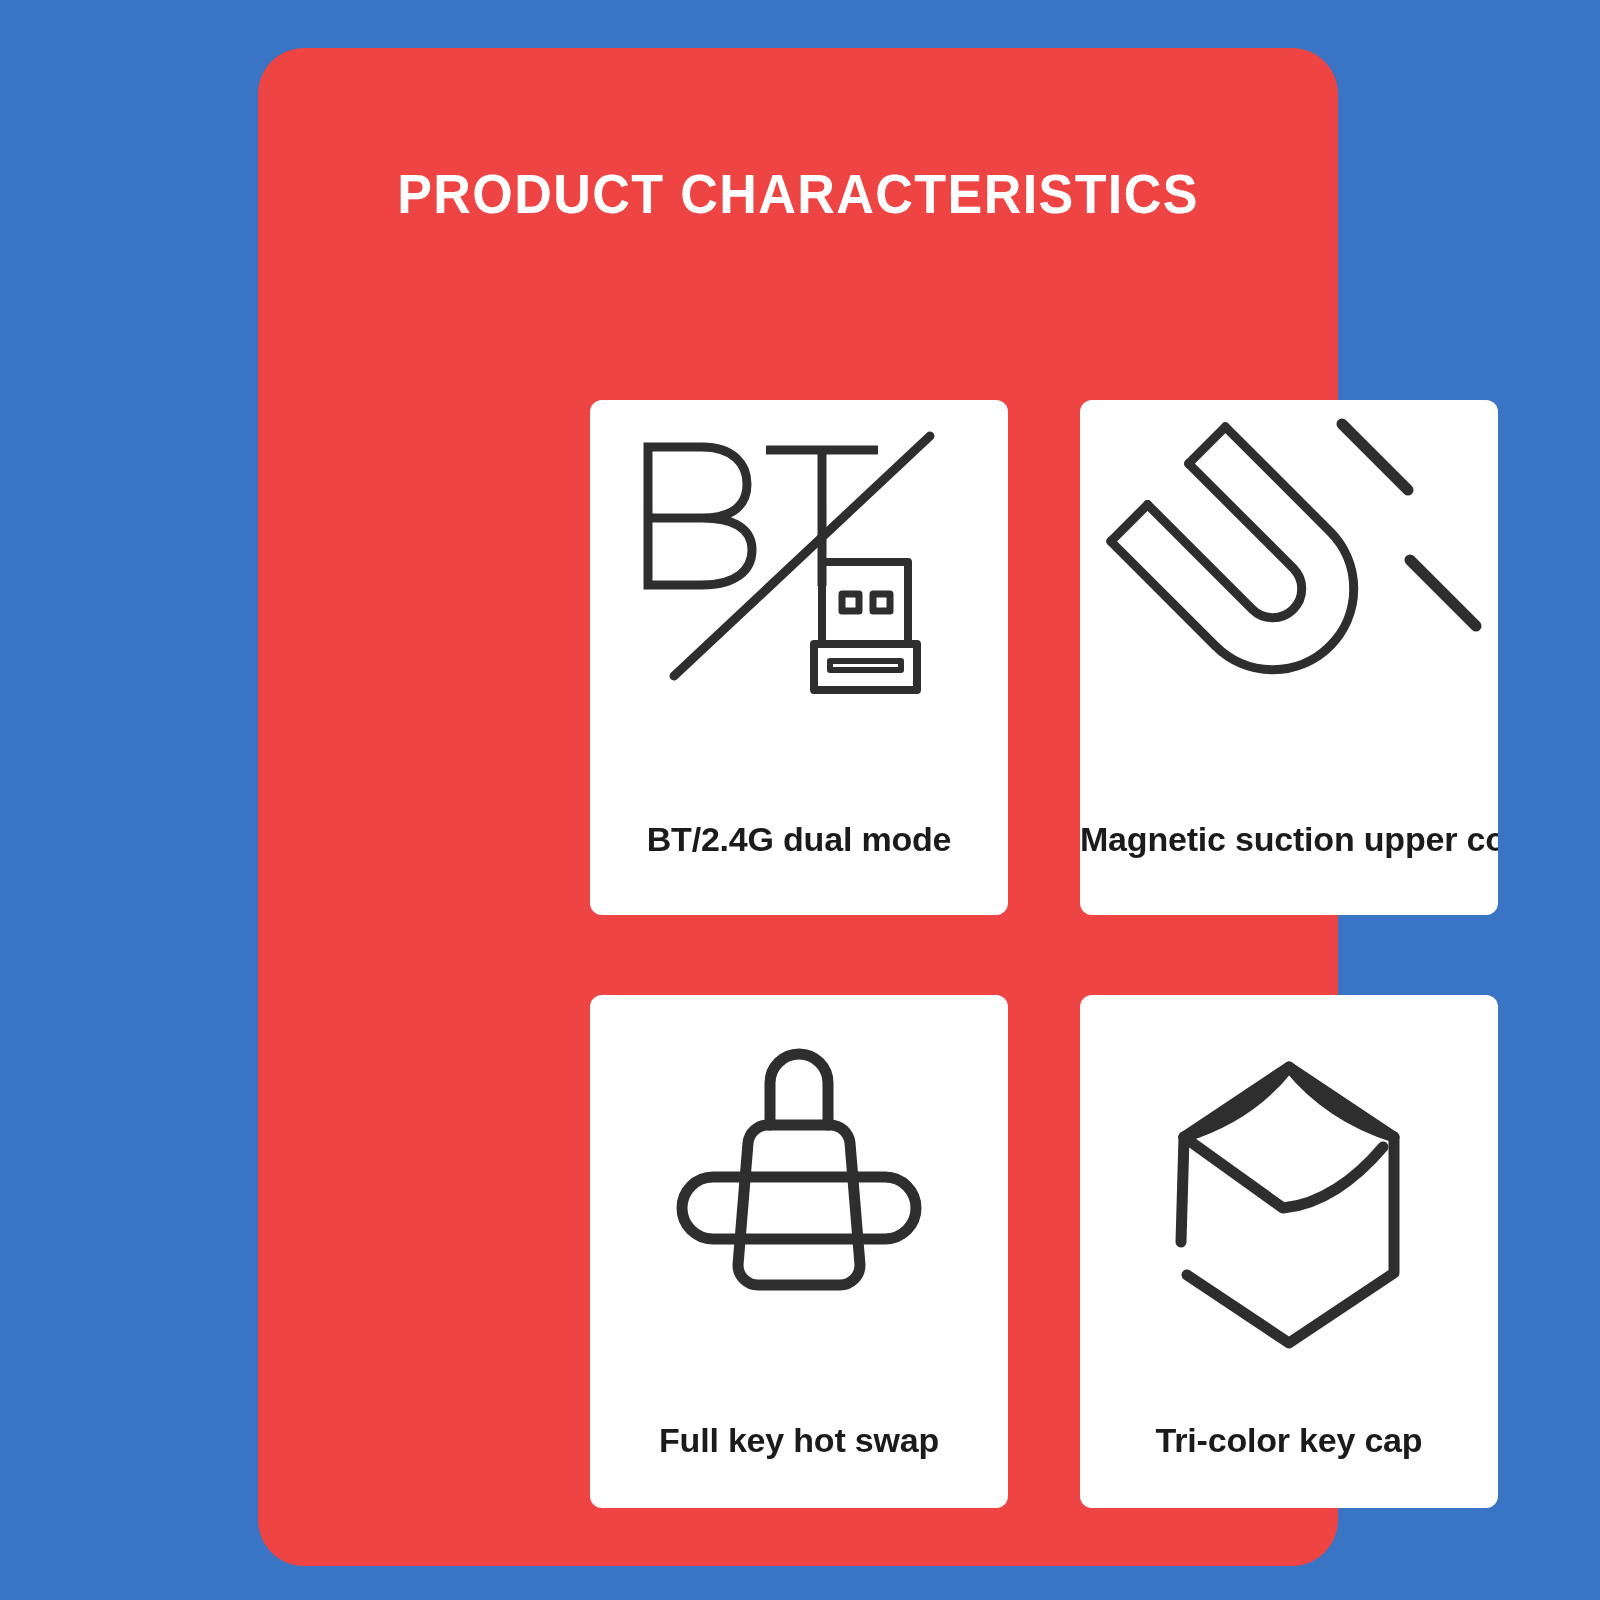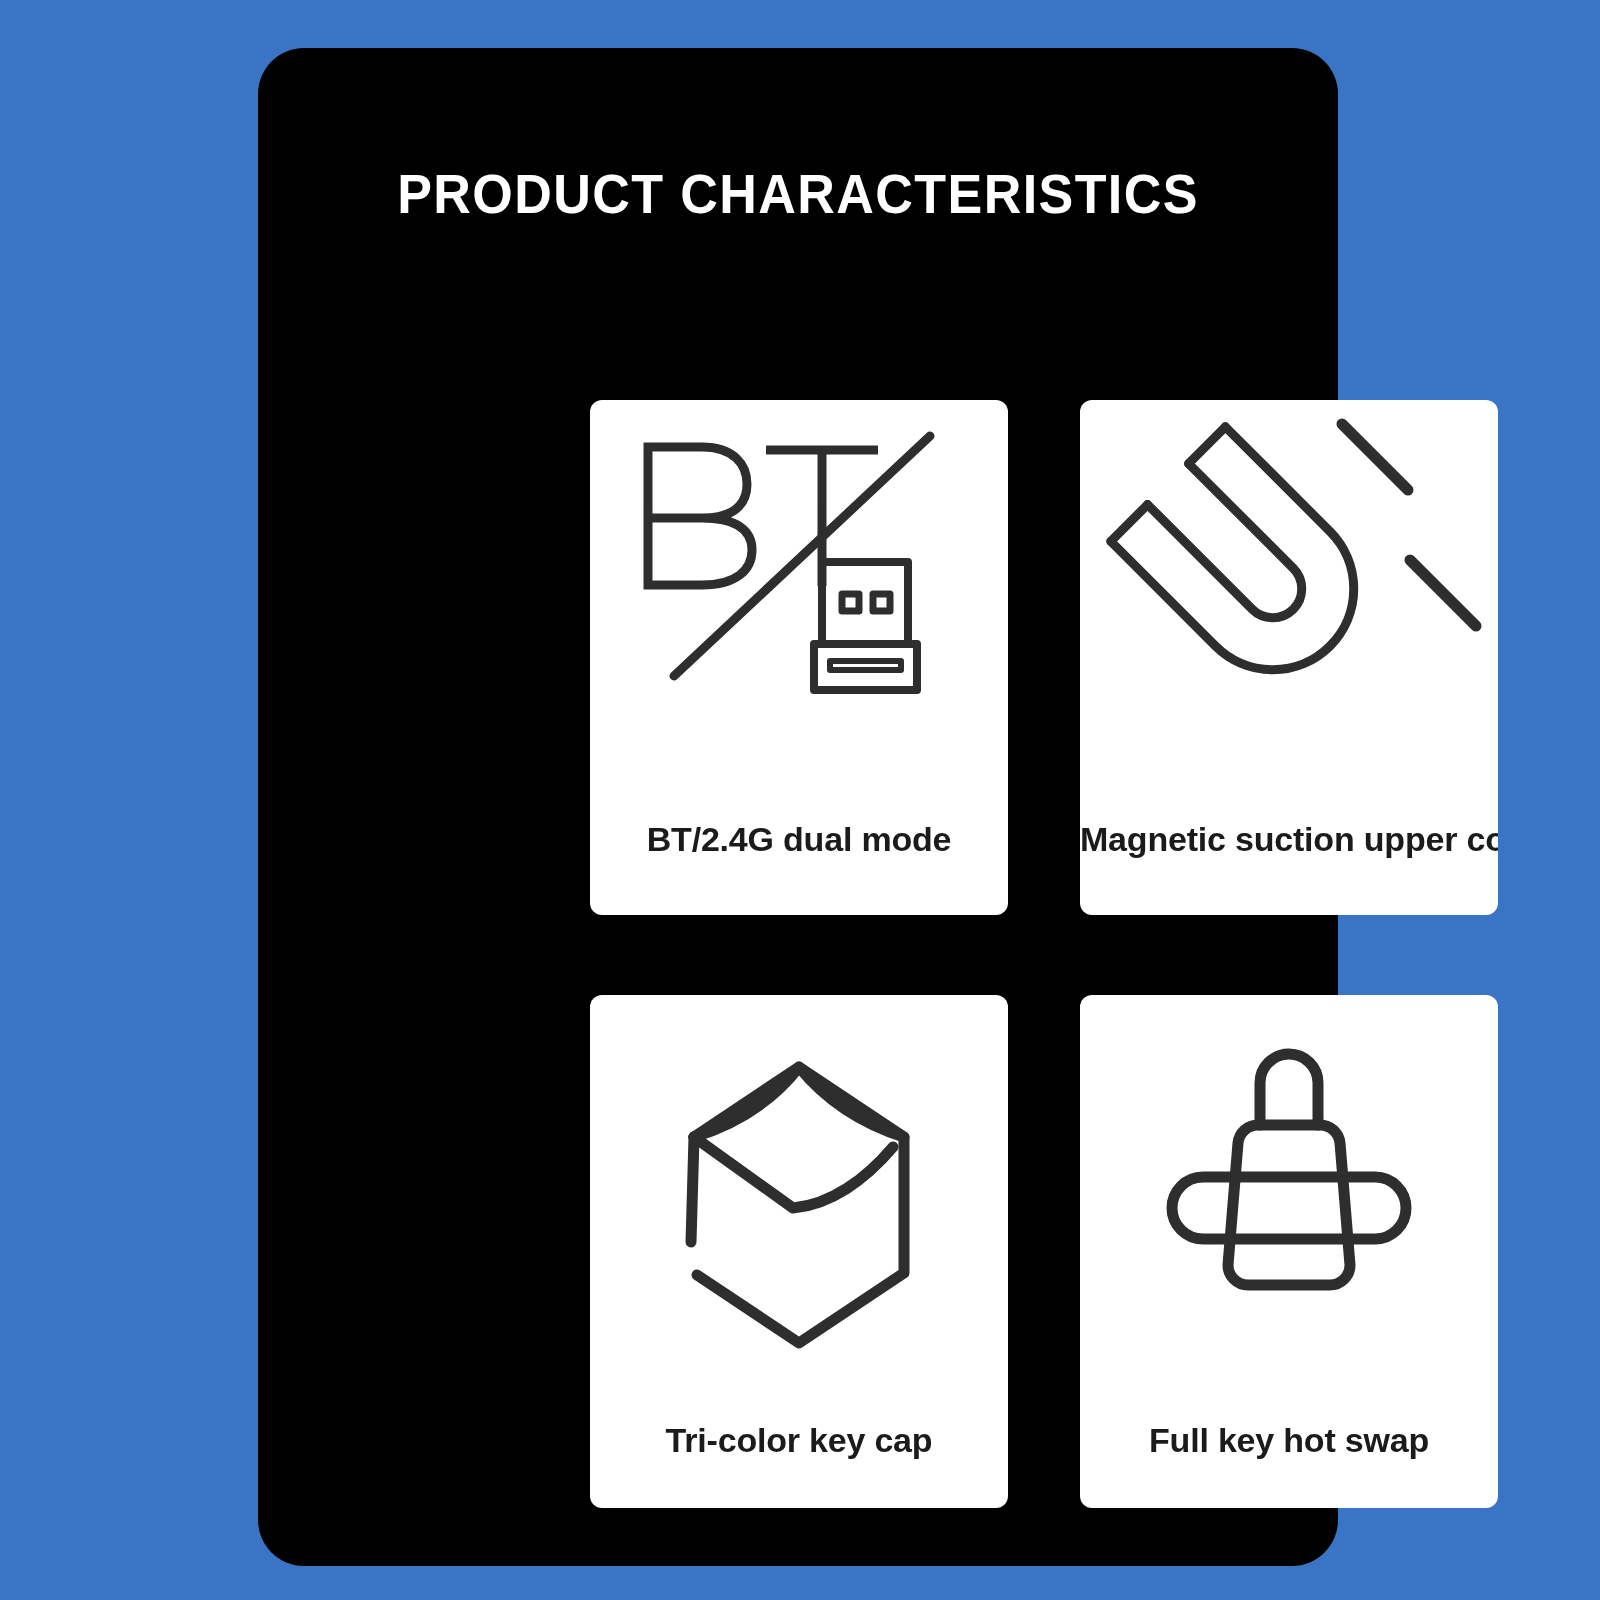--- a/index.html
+++ b/index.html
@@ -18,21 +18,21 @@
     width: 1600px;
     height: 1600px;
   }
   
   #panel {
     position: absolute;
     left: 258px;
     top: 48px;
     width: 1080px;
     height: 1518px;
-    background: #000000;
+    background: #ef4444;
     border-radius: 46px;
   }
   #panel-title {
     position: absolute;
     left: 0;
     top: 118px;
     width: 1080px;
     text-align: center;
     color: #ffffff;
     font-size: 56px;
@@ -151,40 +151,40 @@
             <line class="ico-stroke" stroke-width="11" x1="330" y1="160" x2="396" y2="226"></line>
           </svg>
         </div>
         <div class="card-label">Magnetic suction upper cover</div>
       </div>
 
       <div class="card row2">
         <div class="card-icon">
           <svg width="418" height="420" viewBox="0 0 418 420" aria-hidden="true">
 
-            <path class="ico-stroke" stroke-width="11" d="M 104 142 L 209 72 L 314 142 L 314 278 L 209 348 L 107 280"></path>
-            <line class="ico-stroke" stroke-width="11" x1="104" y1="142" x2="101" y2="247"></line>
-
-            <path class="ico-stroke" stroke-width="11" d="M 104 142 C 150 128 184 104 209 72 C 235 104 270 128 314 142"></path>
-            <path class="ico-stroke" stroke-width="11" d="M 104 142 L 203 213 C 240 210 275 185 303 152"></path>
-          </svg>
-        </div>
-        <div class="card-label">Tri-color key cap</div>
-      </div>
-
-      <div class="card row2">
-        <div class="card-icon">
-          <svg width="418" height="420" viewBox="0 0 418 420" aria-hidden="true">
-
             <path class="ico-stroke" stroke-width="11" d="M 180 130 L 180 88 A 29 29 0 0 1 238 88 L 238 130"></path>
 
             <path class="ico-stroke" stroke-width="11" d="M 148 270 L 158 148 A 20 20 0 0 1 178 130 L 240 130 A 20 20 0 0 1 260 148 L 270 270
                        A 20 20 0 0 1 250 290 L 168 290 A 20 20 0 0 1 148 270 Z"></path>
 
             <rect class="ico-stroke" stroke-width="11" x="92" y="182" width="234" height="62" rx="31" ry="31" fill="#ffffff"></rect>
           </svg>
         </div>
         <div class="card-label">Full key hot swap</div>
       </div>
 
+      <div class="card row2">
+        <div class="card-icon">
+          <svg width="418" height="420" viewBox="0 0 418 420" aria-hidden="true">
+
+            <path class="ico-stroke" stroke-width="11" d="M 104 142 L 209 72 L 314 142 L 314 278 L 209 348 L 107 280"></path>
+            <line class="ico-stroke" stroke-width="11" x1="104" y1="142" x2="101" y2="247"></line>
+
+            <path class="ico-stroke" stroke-width="11" d="M 104 142 C 150 128 184 104 209 72 C 235 104 270 128 314 142"></path>
+            <path class="ico-stroke" stroke-width="11" d="M 104 142 L 203 213 C 240 210 275 185 303 152"></path>
+          </svg>
+        </div>
+        <div class="card-label">Tri-color key cap</div>
+      </div>
+
     </div>
   </div>
 </div>
 
 </body></html>

